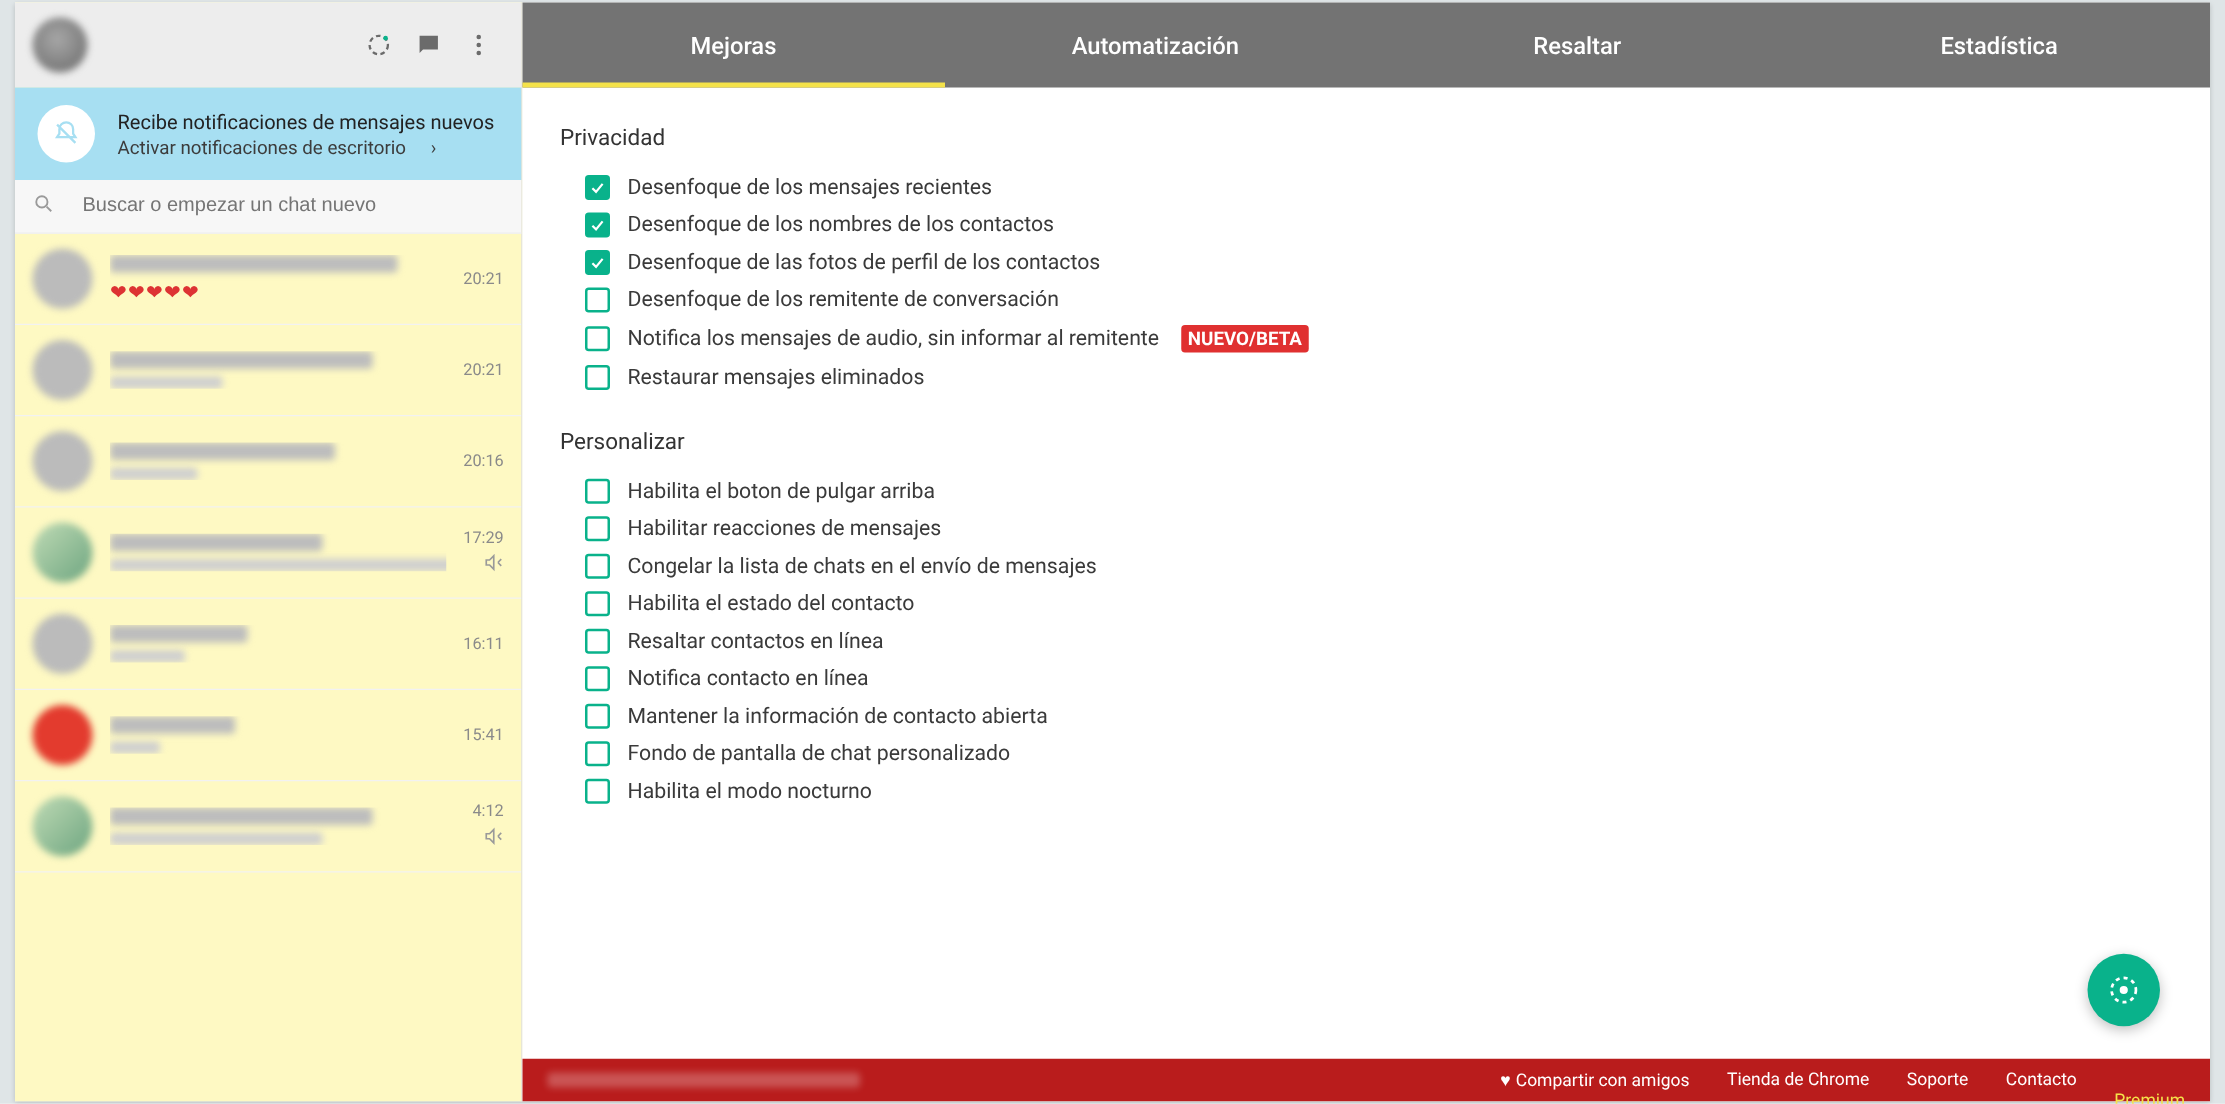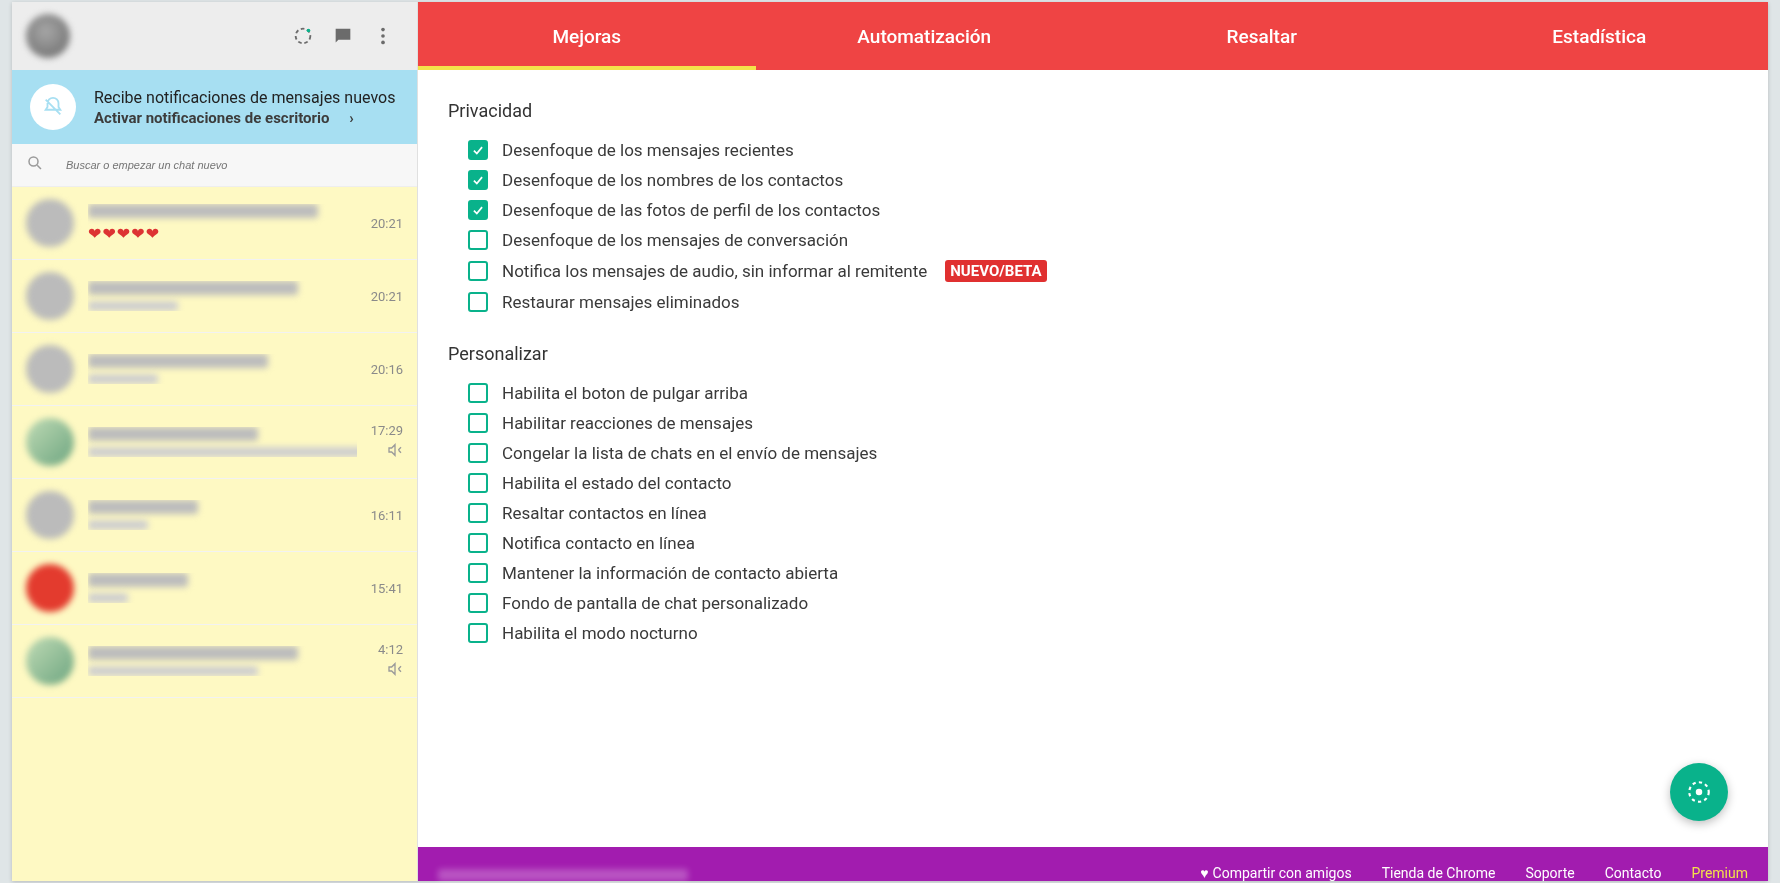--- a/index.html
+++ b/index.html
@@ -56,32 +56,32 @@
     gap: 18px;
   }
   .notif-bell {
     width: 46px; height: 46px; border-radius: 50%;
     background: #fff;
     display: flex; align-items: center; justify-content: center;
     color: #a7dff2;
   }
   .notif-texts { flex: 1; }
   .notif-title { font-size: 16px; color: #222; margin-bottom: 2px; }
-  .notif-sub { font-size: 15px; color: #3c3c3c; display: flex; align-items:flex-start; gap:16px;font-weight:bold;}
+  .notif-sub { font-size: 15px; color: #3c3c3c; display: flex; align-items:flex-start; gap:16px;}
   .search {
     padding: 10px 14px;
     display: flex; align-items: center;
     gap: 22px;
     background: #f7f7f7;
     border-bottom: 1px solid #eee;
   }
   .search svg { width: 18px; height: 18px; color: #9a9a9a; }
   .search input {
     flex: 1; border: 0; background: transparent;
-    font-size: 11px; color: #666; outline: none; font-style: italic;
+    font-size: 16px; color: #666; outline: none;
   }
   .chat-list { flex: 1; overflow-y: auto; position: relative;}
   .chat-list::-webkit-scrollbar{width:6px;}
   .chat-list::-webkit-scrollbar-thumb{background:#ccc;border-radius:3px;}
   .chat-row {
     display: flex; align-items:center;
     padding: 12px 14px;
     border-bottom: 1px solid #f2f2f2;
     gap: 14px;
     cursor:pointer;
@@ -102,21 +102,21 @@
     height:10px;
     background:#cfcfcf; border-radius:3px; filter:blur(3px);
   }
   .hearts{color:#dd3333;font-size:16px;letter-spacing:1px;}
   .chat-right{display:flex;flex-direction:column;align-items:flex-end;gap:4px;font-size:13px;color:#8a8a8a;}
   .mute-ic{color:#9a9a9a;}
 
   
   .right{ flex:1; display:flex; flex-direction:column; background:#fff; }
   .tabs{
-    height:68px; background:#ef4444;
+    height:68px; background:#737373;
     display:flex;
   }
   .tab{
     flex:1; display:flex; align-items:center; justify-content:center;
     color:#fff; font-size:19px; font-weight:500;
     cursor:pointer; position:relative;
   }
   .tab.active::after{
     content:""; position:absolute; left:0; right:0; bottom:0;
     height:4px; background:#f4e24a;
@@ -134,22 +134,22 @@
     display:flex;align-items:center;justify-content:center;flex-shrink:0;
   }
   .chk.checked{background:#09b28b;}
   .chk.checked svg{color:#fff;width:14px;height:14px;display:block;}
   .chk:not(.checked) svg{display:none;}
   .badge{
     background:#e03030;color:#fff;font-size:15px;font-weight:700;
     padding:2px 5px;border-radius:3px;margin-left:4px;
   }
   .footer{
-    height:34px;background:#a21caf;color:#fff;
-    display:flex;align-items:flex-end;padding:0 20px;
+    height:34px;background:#b91c1c;color:#fff;
+    display:flex;align-items:center;padding:0 20px;
     font-size:14px;gap:30px;
   }
   .footer-blur{
     height:12px;width:250px;background:rgba(255,255,255,.25);border-radius:3px;filter:blur(3px);
   }
   .footer-spacer{flex:1;}
   .footer a{color:#fff;text-decoration:none;cursor:pointer;}
   .footer .premium{color:#f4e24a;margin-top:33px;}
   .heart{color:#fff;margin-right:4px;}
   .fab{
@@ -324,21 +324,21 @@
           <div class="opt-row">
             <div class="chk checked">
               <svg viewBox="0 0 24 24" fill="none" stroke="currentColor" stroke-width="3">
                 <polyline points="5 13 10 18 19 7"></polyline>
               </svg>
             </div>
             <span>Desenfoque de las fotos de perfil de los contactos</span>
           </div>
           <div class="opt-row">
             <div class="chk"></div>
-            <span>Desenfoque de los mensajes de conversación</span>
+            <span>Desenfoque de los remitente de conversación</span>
           </div>
           <div class="opt-row">
             <div class="chk"></div>
             <span>Notifica los mensajes de audio, sin informar al remitente</span>
             <span class="badge">NUEVO/BETA</span>
           </div>
           <div class="opt-row">
             <div class="chk"></div>
             <span>Restaurar mensajes eliminados</span>
           </div>

